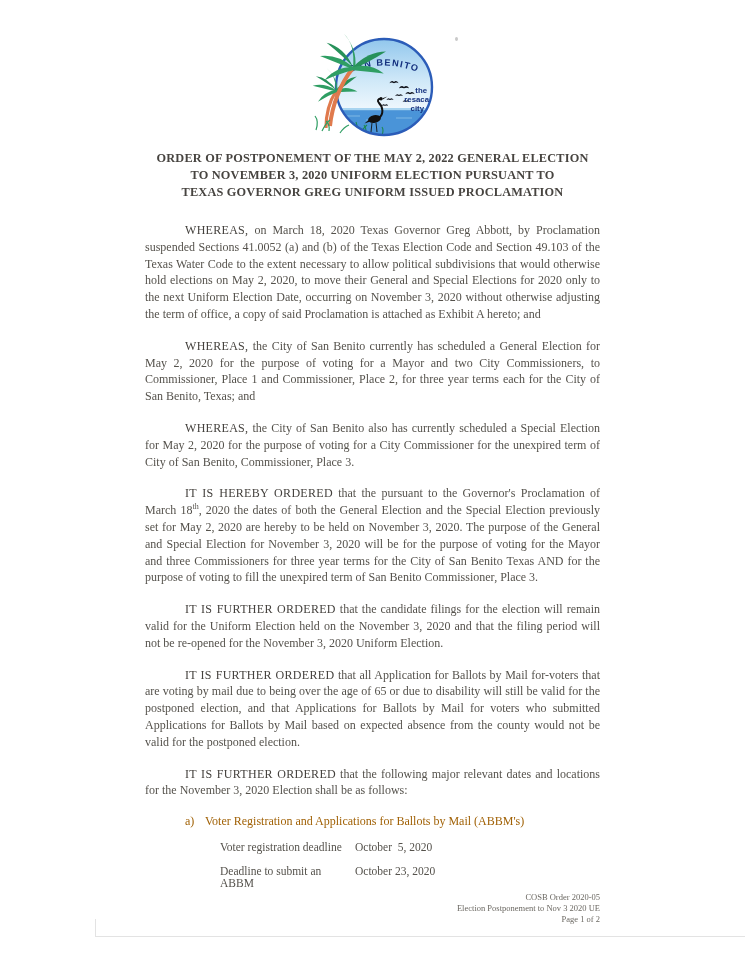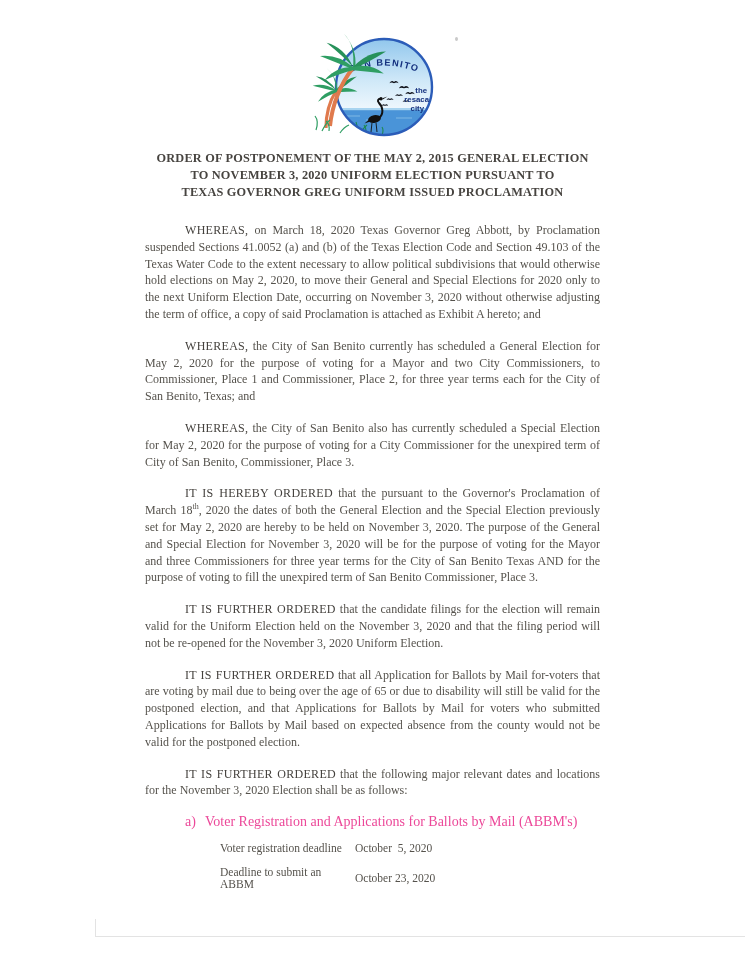--- a/index.html
+++ b/index.html
@@ -30,26 +30,26 @@
   p.body-par {
     margin: 0 0 15px 0;
     font-size: 12px; line-height: 16.8px;
     text-align: justify;
     text-indent: 40px;
     color: #55524c;
   }
   p.body-par .lead { font-weight: normal; color: #44413d; letter-spacing: 0.3px; }
   p.body-par sup { font-size: 8px; line-height: 0; }
   .list-item {
-    margin: 6px 0 10px 0; font-size: 14px; color: #ec4899;
+    margin: 6px 0 10px 0; font-size: 12px; color: #a16207;
   }
   .list-item .marker { display: inline-block; margin-left: 40px; width: 20px; }
   .deadline-row {
     display: flex; font-size: 11.5px; color: #55524c;
-    padding-left: 75px; margin-top: 12px; align-items: center;
+    padding-left: 75px; margin-top: 12px;
   }
   .dl-label { width: 135px; }
   .dl-date { white-space: pre; }
   .footer {
     position: absolute; top: 892px; right: 145px;
     text-align: right; font-size: 8.5px; line-height: 11px; color: #6b6862;
   }
   .scan-line-h { position: absolute; top: 936px; left: 95px; right: 0; height: 1px; background: #e3e3e3; }
   .scan-line-v { position: absolute; top: 919px; left: 95px; width: 1px; height: 18px; background: #e3e3e3; }
   .scan-speck { position: absolute; top: 37px; left: 455px; width: 3px; height: 4px; background: #c9c9c9; border-radius: 50%; }
@@ -139,21 +139,21 @@
           <path d="M33,101 q1,-7 -3,-10"></path>
             <path d="M44,103 q4,-6 9,-8"></path>
         </g>
       </g>
     </svg>
   </div>
 
   <div class="content">
 
     <div class="doc-title">
-      <div>ORDER OF POSTPONEMENT OF THE MAY 2, 2015 GENERAL ELECTION</div>
+      <div>ORDER OF POSTPONEMENT OF THE MAY 2, 2022 GENERAL ELECTION</div>
       <div>TO NOVEMBER 3, 2020 UNIFORM ELECTION PURSUANT TO</div>
       <div>TEXAS GOVERNOR GREG UNIFORM ISSUED PROCLAMATION</div>
     </div>
 
     <p class="body-par"><span class="lead">WHEREAS,</span><span> on March 18, 2020 Texas Governor Greg Abbott, by Proclamation suspended Sections 41.0052 (a) and (b) of the Texas Election Code and Section 49.103 of the Texas Water Code to the extent necessary to allow political subdivisions that would otherwise hold elections on May 2, 2020, to move their General and Special Elections for 2020 only to the next Uniform Election Date, occurring on November 3, 2020 without otherwise adjusting the term of office, a copy of said Proclamation is attached as Exhibit A hereto; and</span></p>
 
     <p class="body-par"><span class="lead">WHEREAS,</span><span> the City of San Benito currently has scheduled a General Election for May 2, 2020 for the purpose of voting for a Mayor and two City Commissioners, to Commissioner, Place 1 and Commissioner, Place 2, for three year terms each for the City of San Benito, Texas; and</span></p>
 
     <p class="body-par"><span class="lead">WHEREAS,</span><span> the City of San Benito also has currently scheduled a Special Election for May 2, 2020 for the purpose of voting for a City Commissioner for the unexpired term of City of San Benito, Commissioner, Place 3.</span></p>
 
@@ -172,17 +172,22 @@
     <div class="deadline-row">
       <span class="dl-label">Voter registration deadline</span>
       <span class="dl-date">October  5, 2020</span>
     </div>
     <div class="deadline-row">
       <span class="dl-label">Deadline to submit an ABBM</span>
       <span class="dl-date">October 23, 2020</span>
     </div>
   </div>
 
+  <div class="footer">
+    <div>COSB Order 2020-05</div>
+    <div>Election Postponement to Nov 3 2020 UE</div>
+    <div>Page 1 of 2</div>
+  </div>
 
   <div class="scan-line-h"></div>
   <div class="scan-line-v"></div>
   <div class="scan-speck"></div>
 </div>
 
 </body></html>

